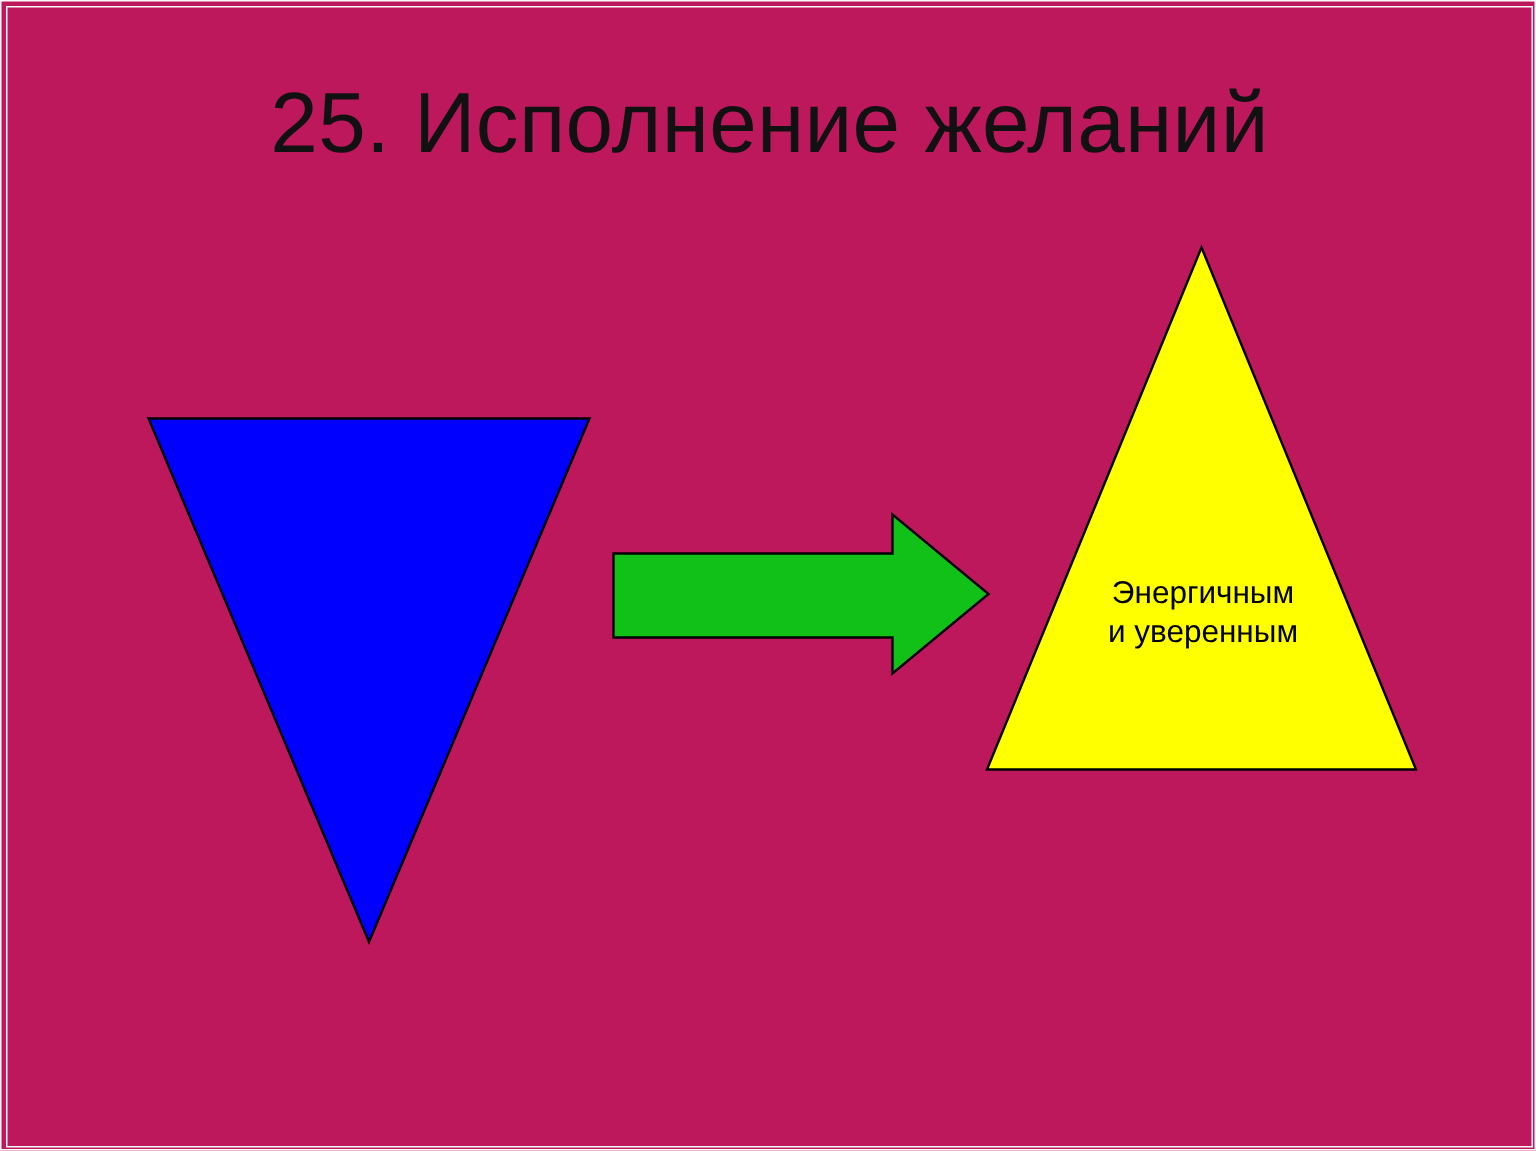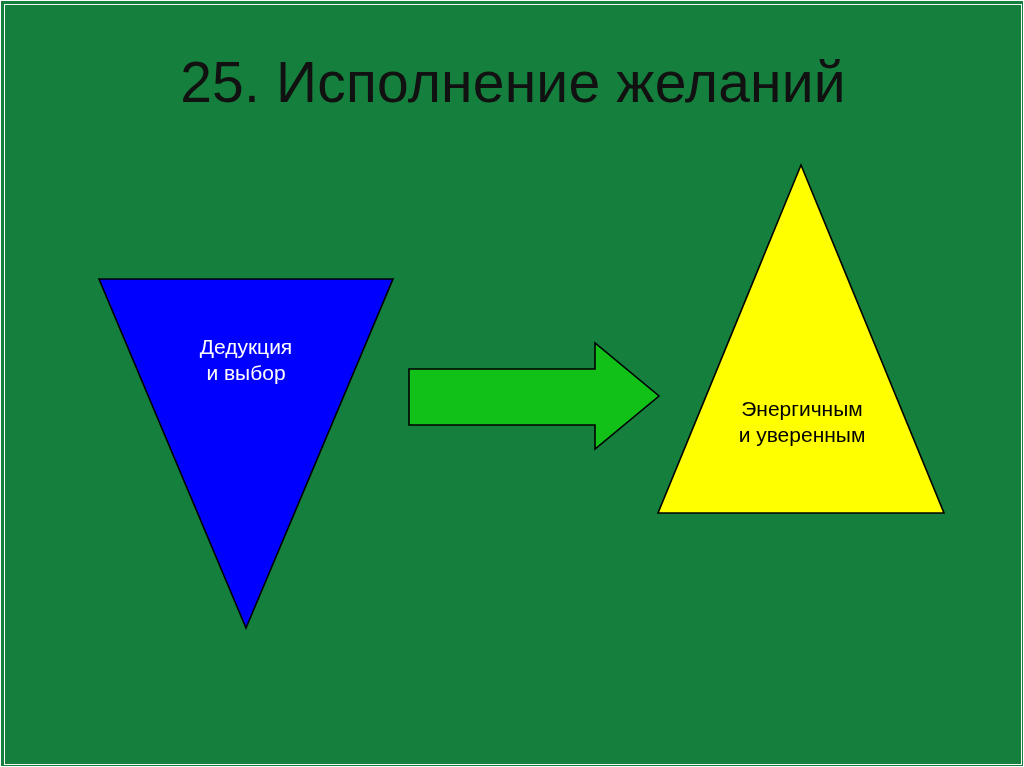--- a/index.html
+++ b/index.html
@@ -8,21 +8,21 @@
     padding: 0;
     background: #ffffff;
   }
   body {
     font-family: "Liberation Sans", sans-serif;
   }
   #slide {
     position: relative;
     width: 1024px;
     height: 767px;
-    background: #15803d;
+    background: #be185d;
     overflow: hidden;
     box-sizing: border-box;
     border: 1px solid #fcfcfc;
   }
   #slide-frame {
     position: absolute;
     left: 3px;
     top: 3px;
     width: 1018px;
     height: 761px;
@@ -66,41 +66,39 @@
   }
   #arrow-label {
     left: 406px;
     top: 381px;
     width: 188px;
     font-size: 19px;
     color: #000000;
   }
   #yellow-label {
     left: 686px;
-    top: 395px;
+    top: 382px;
     width: 230px;
     font-size: 21px;
     color: #000000;
   }
 </style>
 </head>
 <body>
 
 <div id="slide">
 
   <div id="slide-frame"></div>
 
   <div id="slide-title">25. Исполнение желаний</div>
 
   <svg class="shape-svg" viewBox="0 0 1024 767">
     <polygon points="98,278 392,278 245,627" fill="#0000FF" stroke="#000000" stroke-width="1.6"></polygon>
     <polygon points="408,368 594,368 594,342 658,395 594,448 594,424 408,424" fill="#12C118" stroke="#000000" stroke-width="1.6"></polygon>
     <polygon points="800,164 943,512 657,512" fill="#FFFF00" stroke="#000000" stroke-width="1.6"></polygon>
   </svg>
 
-  <div class="shape-label" id="blue-label">Дедукция
-и выбор</div>
 
 
   <div class="shape-label" id="yellow-label">Энергичным
 и уверенным</div>
 
 </div>
 
 </body></html>

